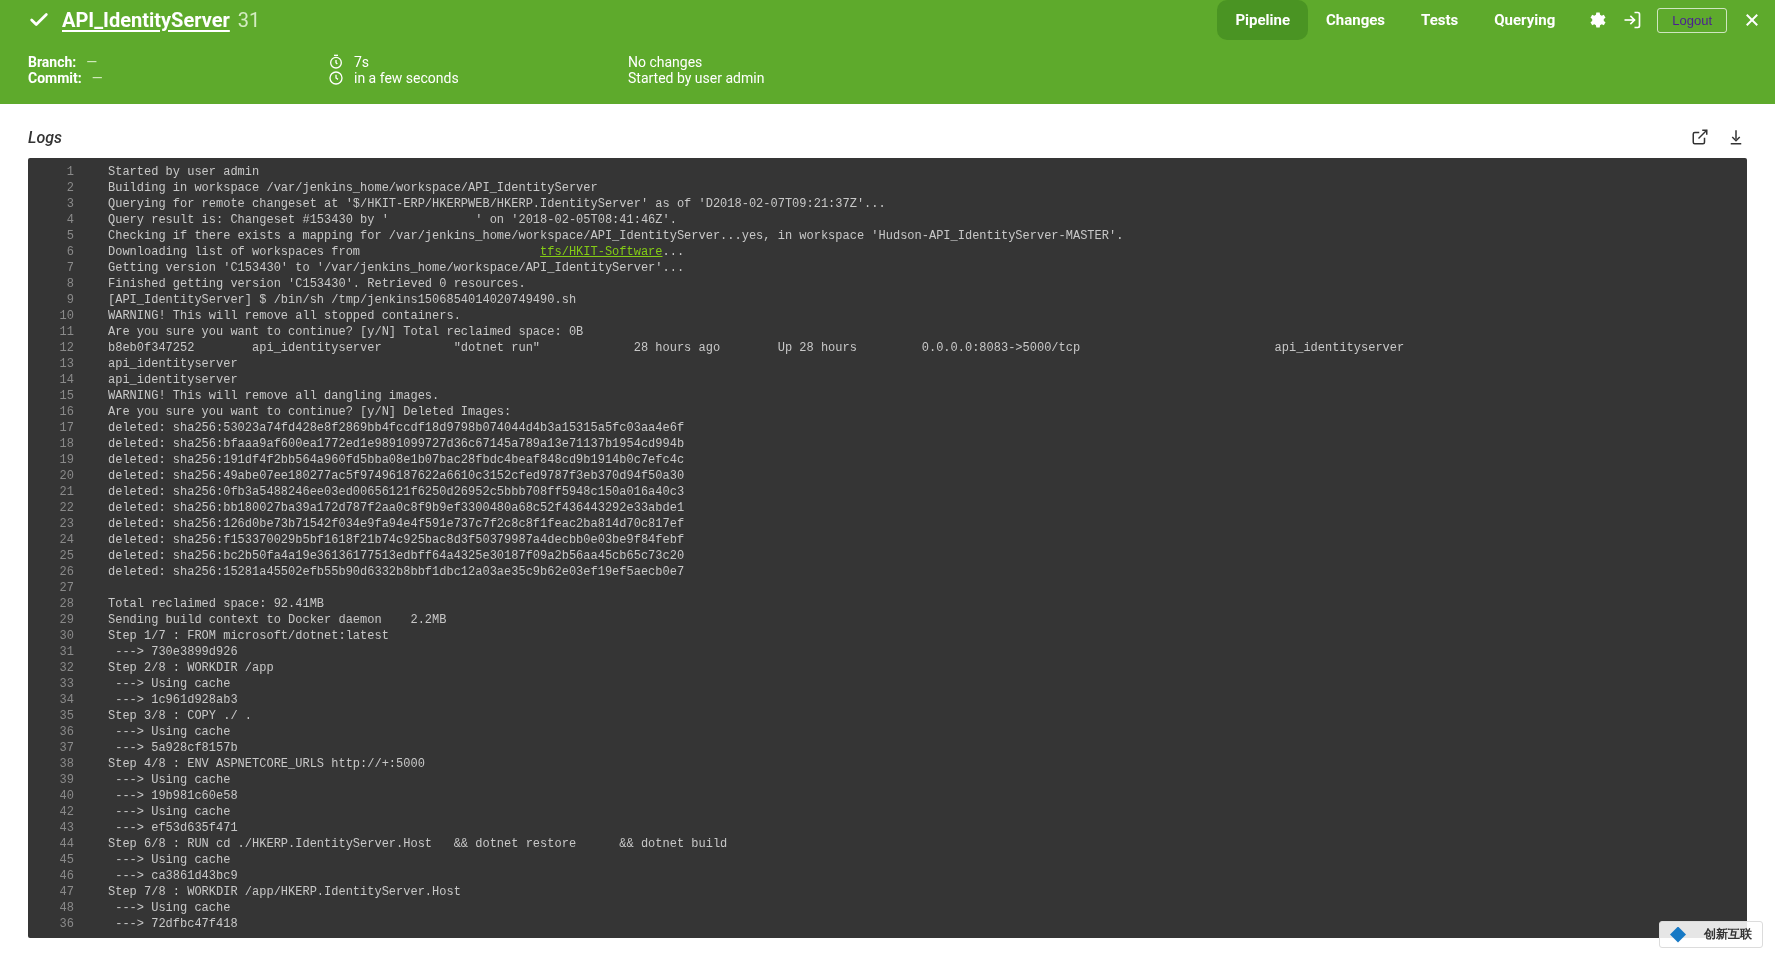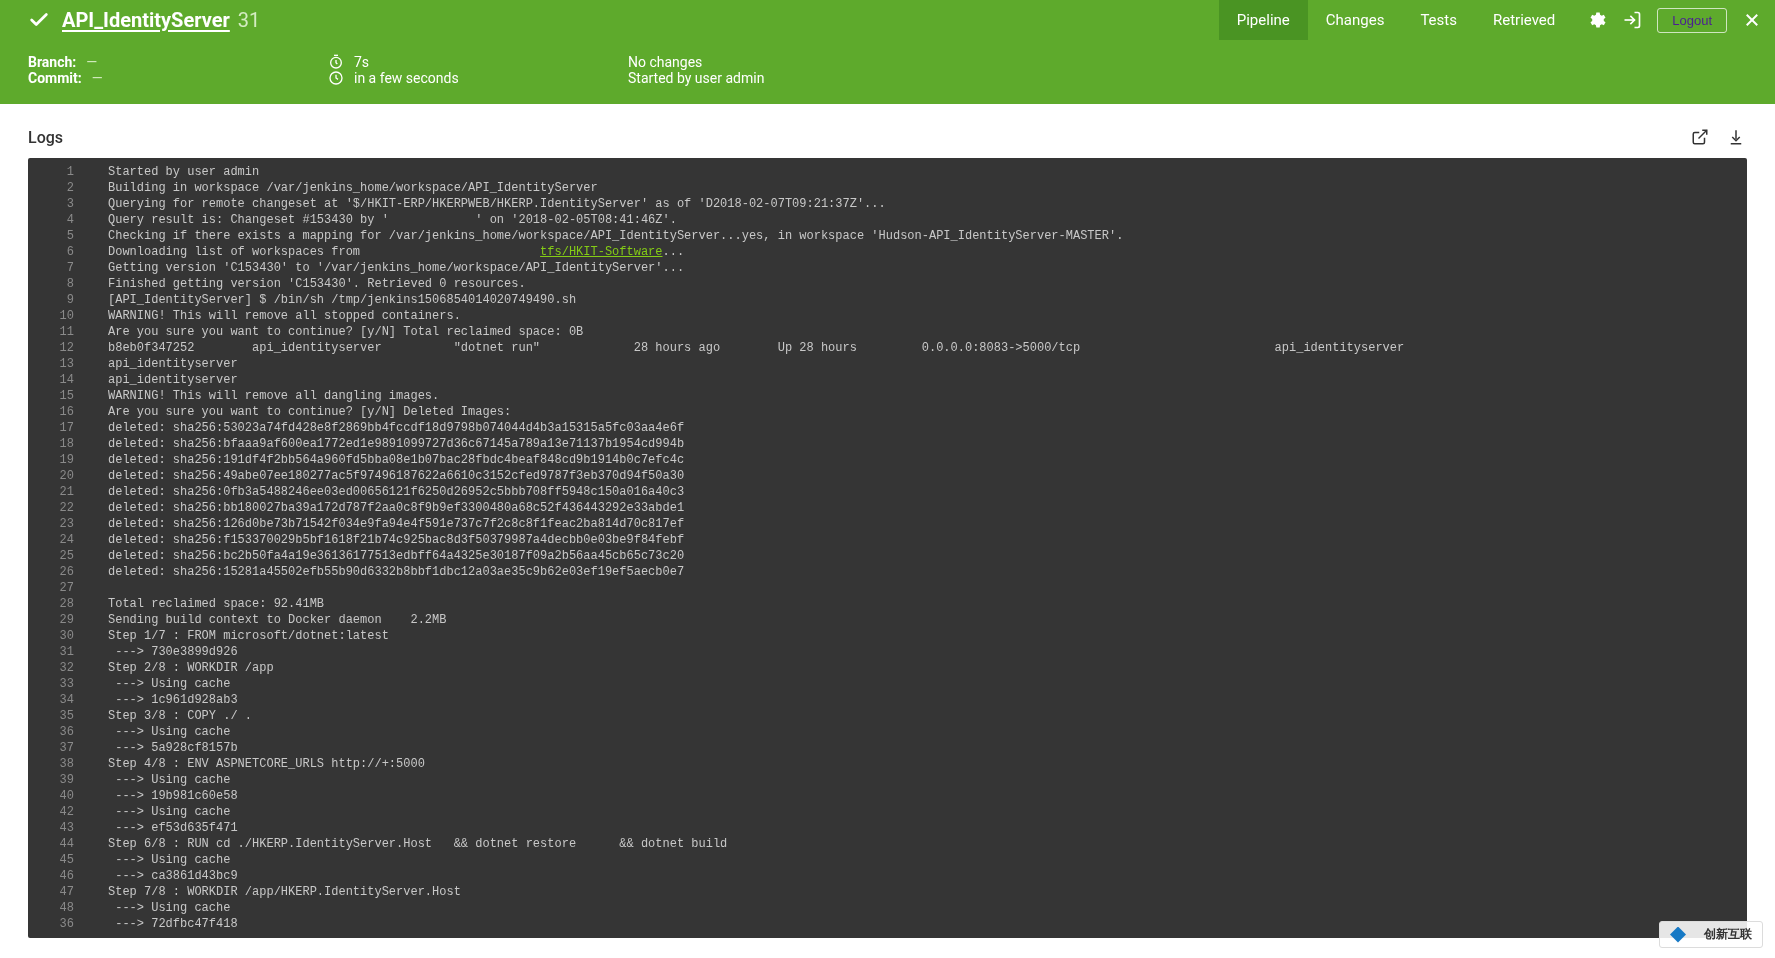--- a/index.html
+++ b/index.html
@@ -54,22 +54,23 @@
     align-items: stretch;
     height: 40px;
     margin-right: 12px;
   }
   .tab {
     display: flex;
     align-items: center;
     padding: 0 18px;
     color: #fff;
     font-size: 15px;
-    font-weight: 400;
+    font-weight: 700;
     cursor: pointer;
+    border-radius: 10px;
   }
   .tab.active {
     background: #4a9423;
   }
 
   .topbar-actions {
     display: flex;
     align-items: center;
     gap: 14px;
   }
@@ -121,20 +122,21 @@
 
   
   .content {
     padding: 22px 28px 12px 28px;
   }
   .logs-header {
     display: flex;
     align-items: center;
     justify-content: space-between;
     margin-bottom: 10px;
+    font-style: italic;
   }
   .logs-title {
     font-size: 16px;
     color: #333;
     font-weight: 500;
   }
   .logs-actions {
     display: flex;
     gap: 14px;
   }
@@ -207,21 +209,21 @@
   </span>
   <div class="title-wrap">
     <a class="title-link">API_IdentityServer</a>
     <span class="run-number">31</span>
   </div>
 
   <div class="tabs">
     <div class="tab active">Pipeline</div>
     <div class="tab">Changes</div>
     <div class="tab">Tests</div>
-    <div class="tab">Retrieved</div>
+    <div class="tab">Querying</div>
   </div>
 
   <div class="topbar-actions">
     <span class="icon-btn">
       <svg viewBox="0 0 24 24" width="20" height="20" fill="#fff">
           <path d="M12 8a4 4 0 100 8 4 4 0 000-8zm9.4 4a7.6 7.6 0 00-.1-1.2l2.1-1.6-2-3.4-2.5 1a7.7 7.7 0 00-2-1.2L16.4 3h-4l-.5 2.6a7.7 7.7 0 00-2 1.2l-2.5-1-2 3.4 2.1 1.6a7.6 7.6 0 000 2.4l-2.1 1.6 2 3.4 2.5-1a7.7 7.7 0 002 1.2l.5 2.6h4l.5-2.6a7.7 7.7 0 002-1.2l2.5 1 2-3.4-2.1-1.6c.1-.4.1-.8.1-1.2z"></path>
         </svg>
     </span>
     <span class="icon-btn">
       <svg viewBox="0 0 24 24" width="20" height="20" fill="none" stroke="#fff" stroke-width="2">

